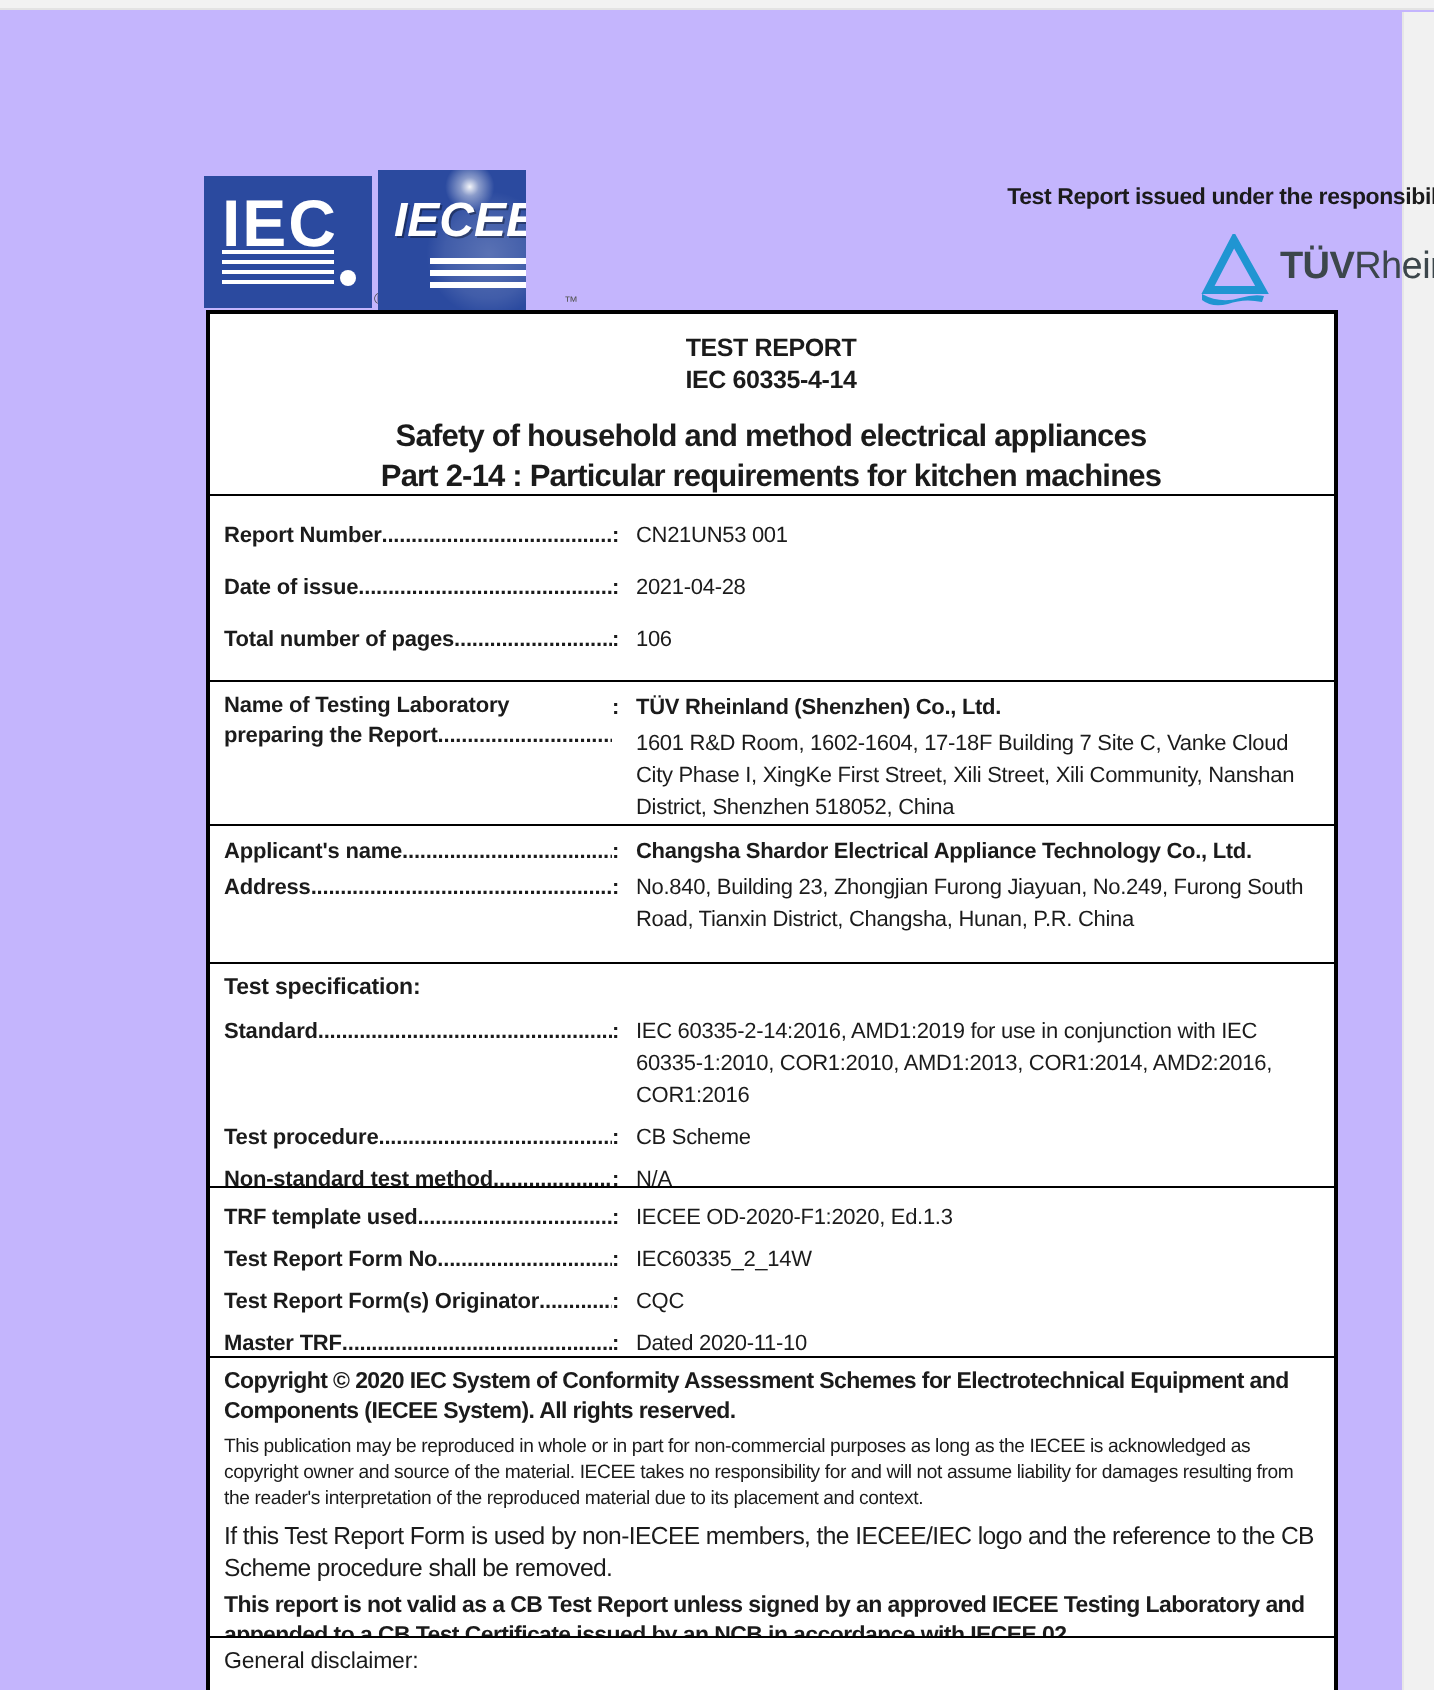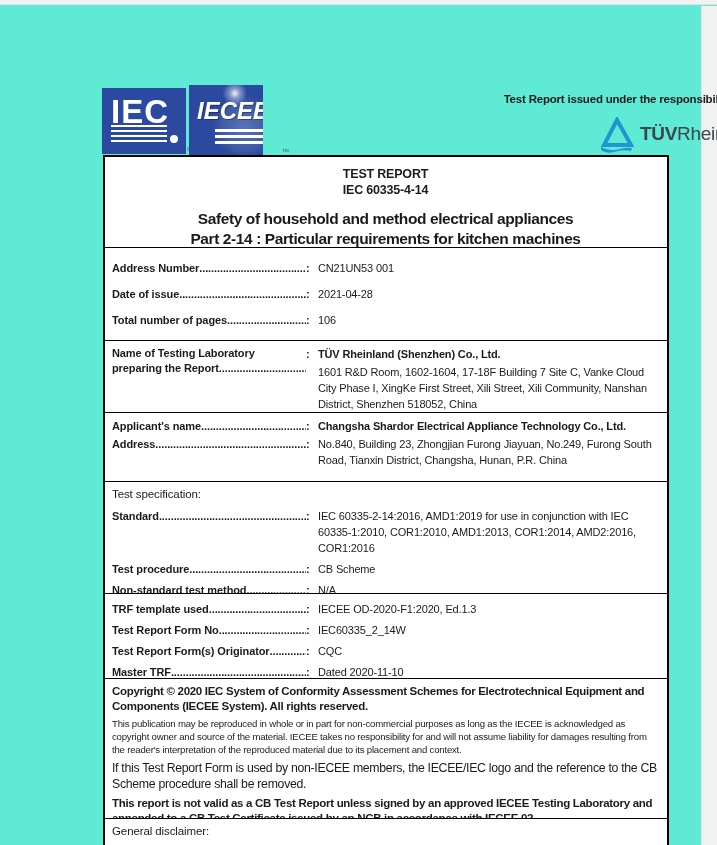--- a/index.html
+++ b/index.html
@@ -1,21 +1,21 @@
 <!DOCTYPE html>
 <html><head>
 <meta charset="utf-8">
 <style>
   * { margin:0; padding:0; box-sizing:border-box; }
   html,body { width:717px; height:845px; }
   body {
     font-family:"Liberation Sans","DejaVu Sans",sans-serif;
     background:#ffffff; color:#1b1b1b; overflow:hidden;
   }
-  .page { position:relative; width:717px; height:845px; background:#5eead4; overflow:hidden; }
+  .page { position:relative; width:717px; height:845px; background:#c4b5fd; overflow:hidden; }
 
   
   .top-strip { position:absolute; top:0; left:0; width:717px; height:5px;
     background:#f2f2f2; border-bottom:1px solid #e3e3e3; }
   .scrollbar { position:absolute; top:6px; right:0; width:16px; height:839px;
     background:#f1f1f1; border-left:1px solid #e6e6e6; }
 
   
   .logo-row { position:absolute; left:102px; top:85px; width:567px; height:70px; }
   .iec-logo { position:absolute; left:0; top:3px; width:84px; height:66px;
@@ -75,21 +75,21 @@
     font-size:11px; line-height:15px; letter-spacing:-0.1px; }
   .lab-l2 { display:flex; white-space:nowrap; overflow:hidden; }
   .lab-l2 .dots { flex:1; overflow:hidden; }
   .r-lab .val { margin-top:0; }
   .lab-name { font-weight:bold; display:block; margin-bottom:2px; }
 
   .r-applicant { height:69px; padding-top:5px; }
   .r-applicant .info-line { margin-bottom:2px; }
 
   .r-spec { height:112px; padding-top:6px; }
-  .spec-head { font-size:11.5px; font-weight:normal; margin-bottom:8px; letter-spacing:-0.1px; }
+  .spec-head { font-size:11.5px; font-weight:bold; margin-bottom:8px; letter-spacing:-0.1px; }
   .r-spec .info-line { margin-bottom:5px; }
 
   .r-trf { height:85px; padding-top:7px; }
   .r-trf .info-line { margin-bottom:5px; }
 
   .r-copy { height:140px; padding-top:5px; }
   .c-bold { font-size:11.5px; font-weight:bold; line-height:15px; letter-spacing:-0.3px; }
   .c-small { font-size:9.6px; line-height:13px; margin-top:3px; letter-spacing:-0.2px; }
   .c-reg { font-size:12.3px; line-height:16px; margin-top:4px; letter-spacing:-0.3px; }
   .c-bold2 { font-size:11.5px; font-weight:bold; line-height:15px; margin-top:4px; letter-spacing:-0.3px; }
@@ -148,21 +148,21 @@
     <div class="row r-title">
       <div class="t-small">TEST REPORT</div>
       <div class="t-small">IEC 60335-4-14</div>
       <div class="t-big">Safety of household and method electrical appliances</div>
       <div class="t-big2">Part 2-14 : Particular requirements for kitchen machines</div>
     </div>
 
     <div class="row r-ids">
       <div class="info-line">
         <span class="lbl">
-            <span>Address Number</span>
+            <span>Report Number</span>
             <span class="dots">........................................................................................</span>
           </span>
         <span class="colon">:</span>
         <span class="val">CN21UN53 001</span>
       </div>
       <div class="info-line">
         <span class="lbl">
             <span>Date of issue</span>
             <span class="dots">........................................................................................</span>
           </span>

